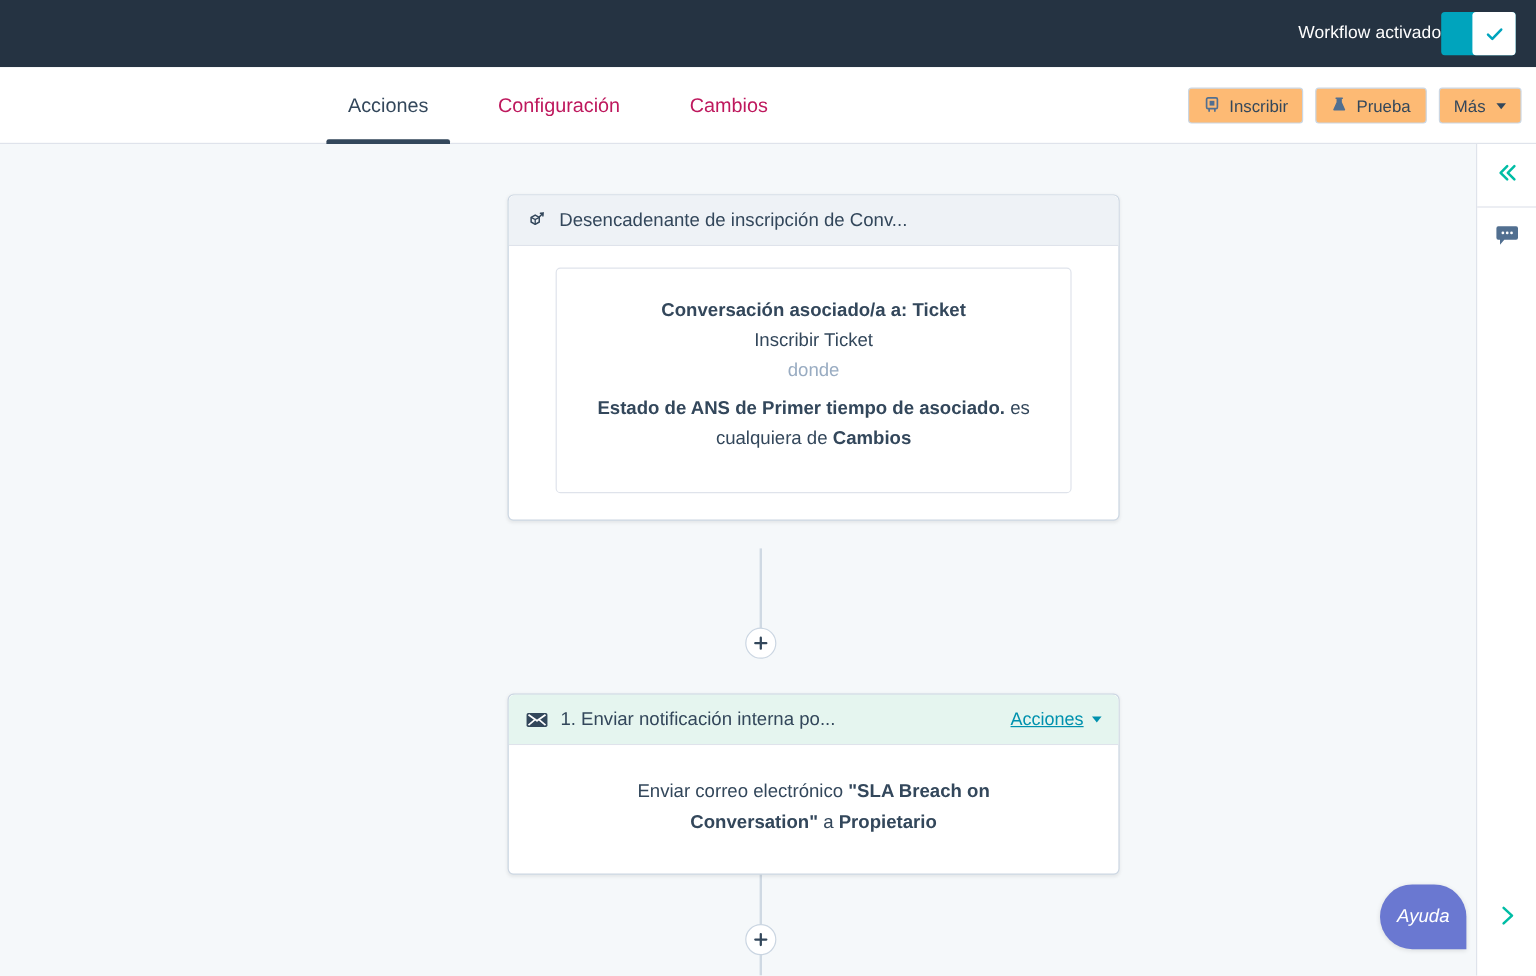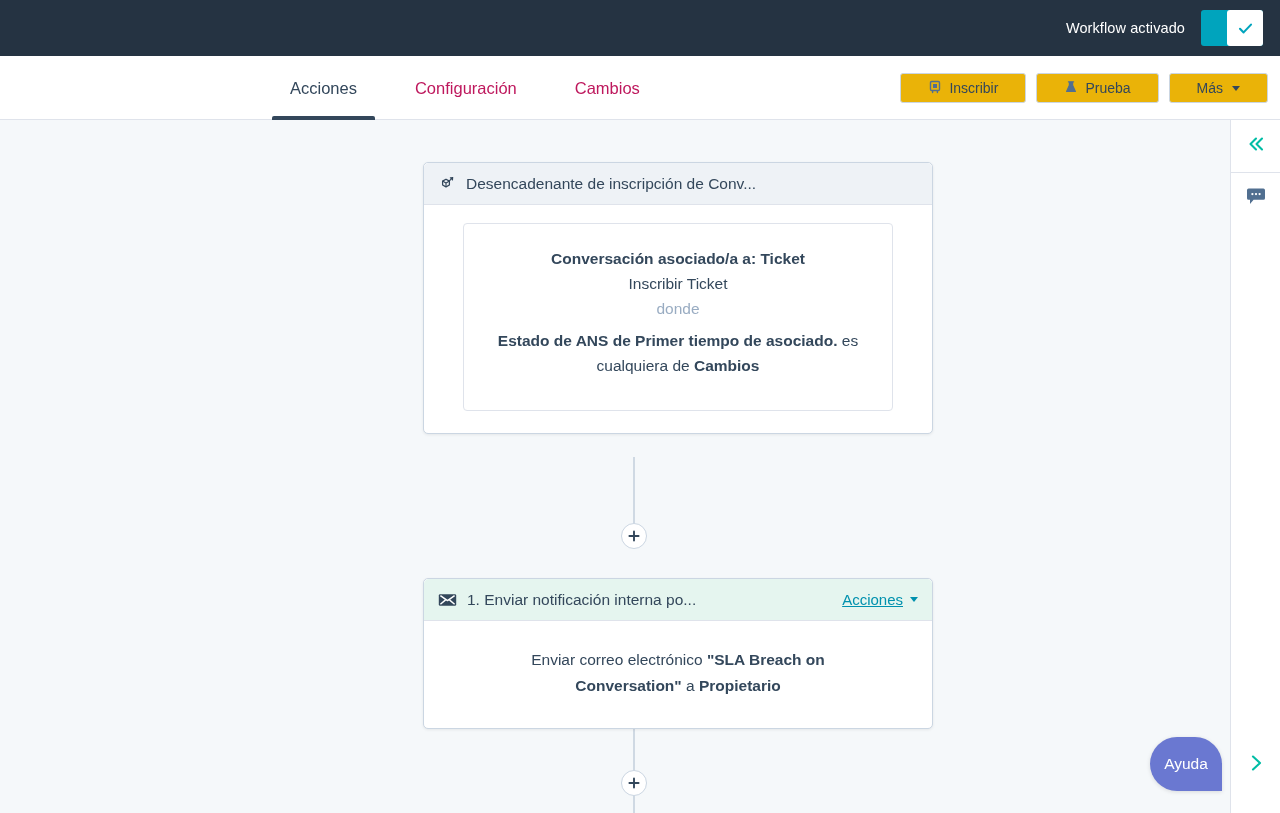--- a/index.html
+++ b/index.html
@@ -11,21 +11,21 @@
   }
 
   
   .topbar {
     position: absolute; top: 0; left: 0;
     width: 1280px; height: 56px;
     background: #253342;
     display: flex; align-items: center; justify-content: flex-end;
   }
   .wf-toggle-wrap {
-    display: flex; align-items: center; gap: 16px;
+    display: flex; align-items: center; gap: 0;
     margin-right: 17px;
   }
   .wf-toggle-label {
     color: #ffffff; font-size: 14.5px; letter-spacing: .1px;
   }
   .toggle {
     width: 62px; height: 36px;
     background: #00a4bd;
     border-radius: 3px;
     position: relative;
@@ -72,25 +72,25 @@
   .tab-spacer { width: 22px; }
 
   .tb-actions {
     position: absolute; right: 12px; top: 0;
     height: 64px;
     display: flex; align-items: center; gap: 10px;
   }
   .btn {
     height: 30px;
     border: 1px solid #cbd6e2;
-    background: #eab308;
+    background: #fdba74;
     border-radius: 3px;
     color: #33475b;
     font-size: 14px;
-    padding: 0 27px;
+    padding: 0 12px;
     display: inline-flex; align-items: center; gap: 7px;
     cursor: pointer;
     font-family: "Liberation Sans", sans-serif;
     white-space: nowrap;
   }
   .btn .caret {
     width: 0; height: 0;
     border-left: 4px solid transparent;
     border-right: 4px solid transparent;
     border-top: 5px solid #33475b;
@@ -226,20 +226,21 @@
     position: absolute;
     right: 58px; bottom: 22px;
     width: 72px; height: 54px;
     background: #6a78d1;
     border-radius: 27px 27px 0 27px;
     color: #ffffff;
     font-size: 15.5px;
     display: flex; align-items: center; justify-content: center;
     cursor: pointer;
     box-shadow: 0 1px 4px rgba(0,0,0,.12);
+    font-style: italic;
   }
 </style>
 </head>
 <body>
 
 <div class="topbar">
   <div class="wf-toggle-wrap">
     <span class="wf-toggle-label">Workflow activado</span>
     <div class="toggle">
       <div class="knob">

